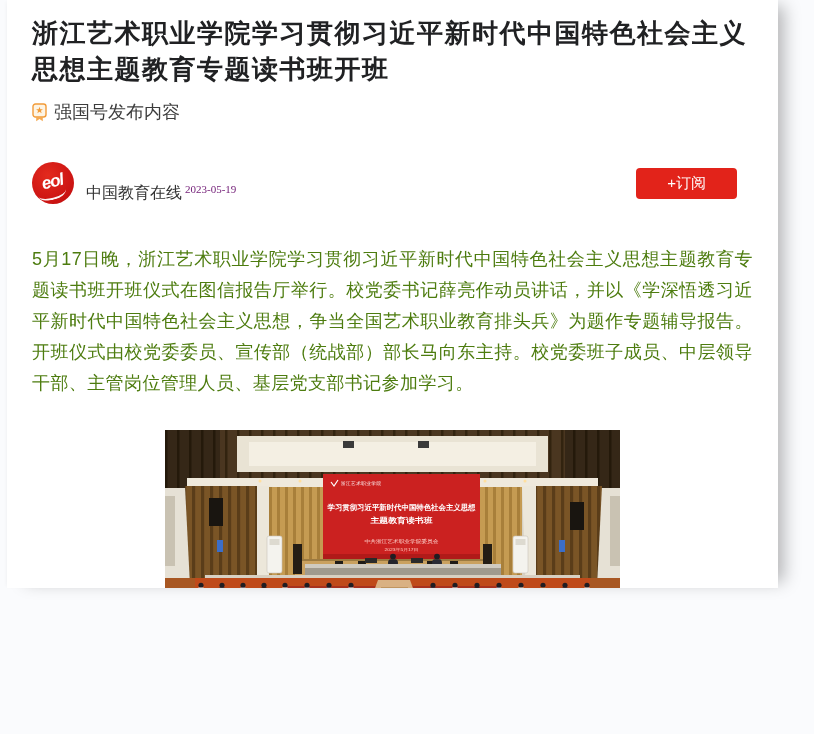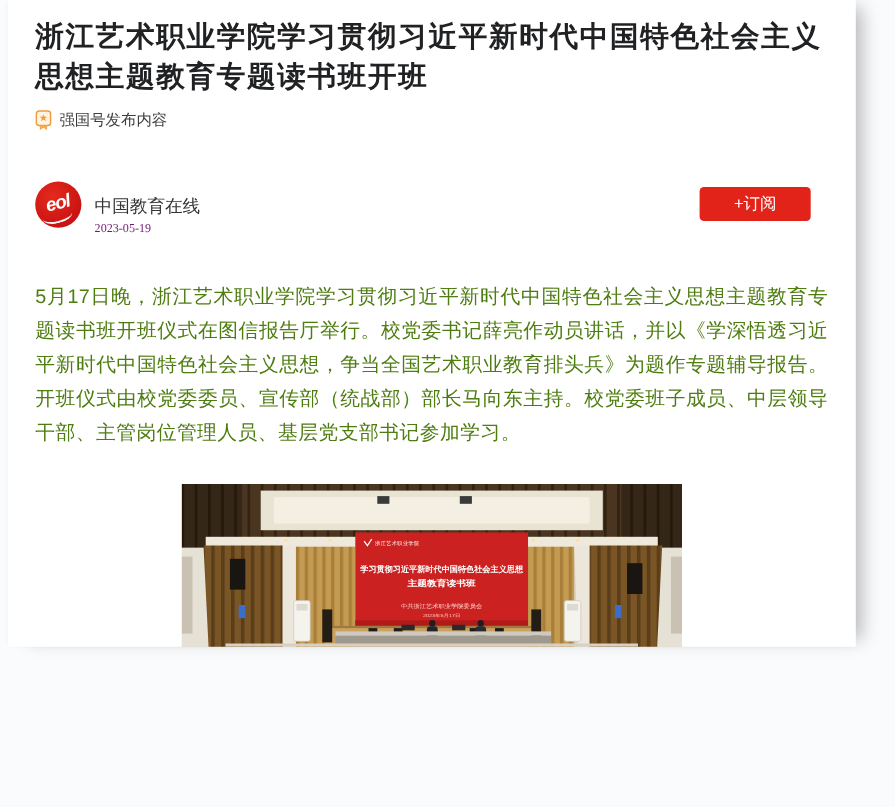--- a/index.html
+++ b/index.html
@@ -24,21 +24,21 @@
     letter-spacing: 1.5px;
     font-weight: 600;
     color: #202123;
   }
   .badge-row {
     display: flex; align-items: center;
     margin-top: 13px;
     gap: 7px;
   }
   .badge-row .ic { width: 15px; height: 19px; display: inline-block; }
-  .badge-label { font-size: 14px; color: #3c3c3c; text-align: center; }
+  .badge-label { font-size: 18px; color: #3c3c3c; text-align: center; }
   .pub-row {
     display: flex; align-items: center;
     margin-top: 38px;
   }
   .avatar {
     width: 42px; height: 42px; border-radius: 50%;
     background: radial-gradient(circle at 38% 32%, #e32a1e 0%, #cb1312 70%, #b30f0f 100%);
     display: flex; align-items: center; justify-content: center;
     position: relative; overflow: hidden;
     flex: 0 0 auto;
@@ -49,21 +49,21 @@
     font-size: 17px; transform: rotate(-14deg) translateY(-1px);
     letter-spacing: -1px;
   }
   .avatar::after {
     content: ""; position: absolute; left: 6px; top: 24px;
     width: 28px; height: 12px;
     border-bottom: 2px solid rgba(255,255,255,.95);
     border-radius: 50%;
     transform: rotate(-14deg);
   }
-  .pub-meta { margin-left: 12px; display: flex; flex-direction: column; gap: 3px; margin-top: 21px; }
+  .pub-meta { margin-left: 12px; display: flex; flex-direction: row; gap: 3px; margin-top: 21px; }
   .pub-name { font-size: 16px; color: #333; cursor: pointer; }
   .pub-date { font-size: 11px; color: #701a75; font-family: Liberation Serif, serif; }
   .subscribe-btn {
     margin-left: auto; margin-right: 16px;
     background: #e2231a; color: #fff;
     border: none; border-radius: 4px;
     font-size: 15px;
     font-family: "Liberation Sans", sans-serif;
     padding: 6px 31px;
     cursor: pointer;

